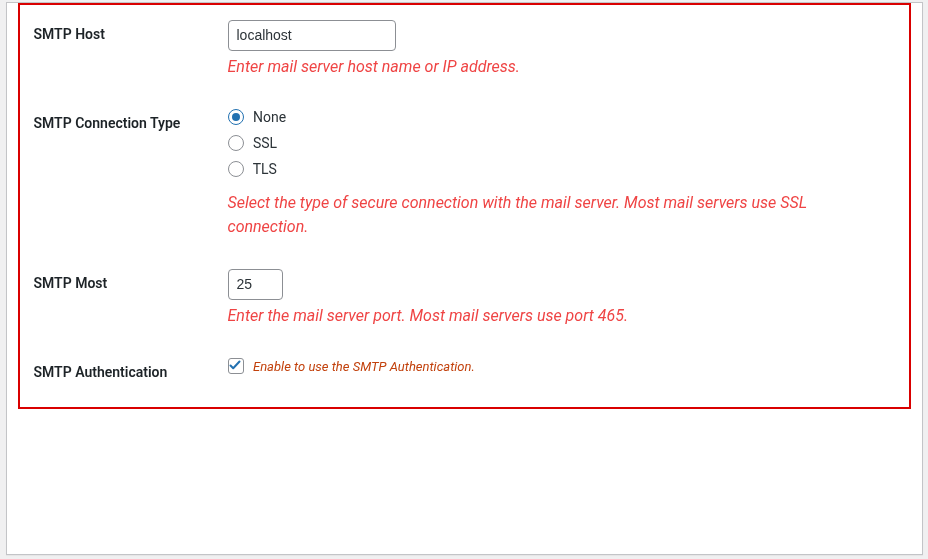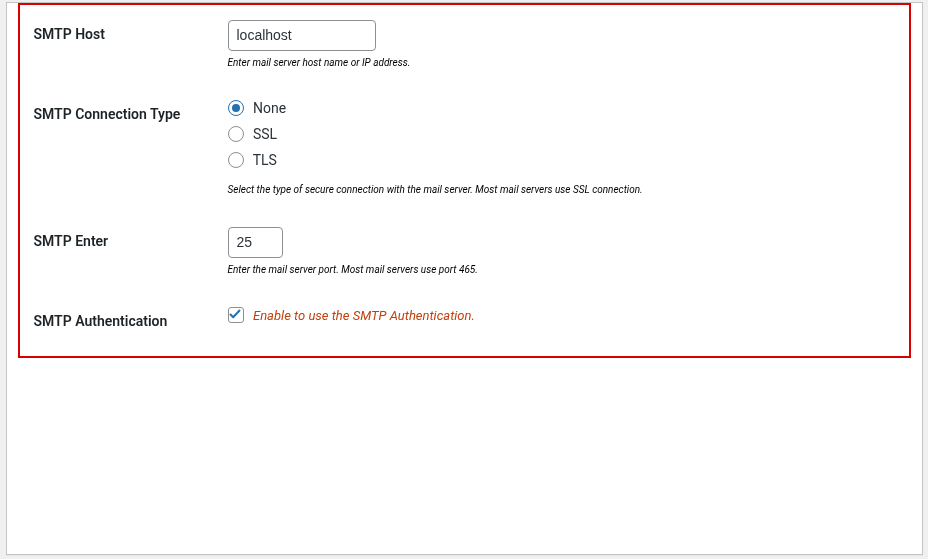--- a/index.html
+++ b/index.html
@@ -49,29 +49,29 @@
       border: 1px solid #8c8f94;
       border-radius: 4px;
       padding: 1px 8px;
       font-size: 14px;
       line-height: 1.9;
       min-height: 30px;
       color: #2c3338;
       background: #fff;
     }
     input.regular-text {
-      width: 148px;
+      width: 168px;
     }
     input.small-text {
       width: 55px;
     }
     .description {
-      color: #000000;
+      color: #ef4444;
       font-style: italic;
-      font-size: 10px;
+      font-size: 16px;
       margin-top: 4px;
       line-height: 1.5;
       display: block;
     }
     fieldset label {
       display: block;
       margin-bottom: 10px;
       font-size: 14px;
       color: #2c3338;
     }
@@ -166,21 +166,21 @@
               <label>
                 <input type="radio" name="conn" style="">
                 <span>TLS</span>
               </label>
             </fieldset>
             <p class="description">Select the type of secure connection with the mail server. Most mail servers use SSL connection.</p>
           </td>
         </tr>
 
         <tr>
-          <th scope="row">SMTP Enter</th>
+          <th scope="row">SMTP Most</th>
           <td>
             <input type="text" class="small-text" value="25" style="">
             <p class="description">Enter the mail server port. Most mail servers use port 465.</p>
           </td>
         </tr>
 
         <tr>
           <th scope="row">SMTP Authentication</th>
           <td>
             <label>

